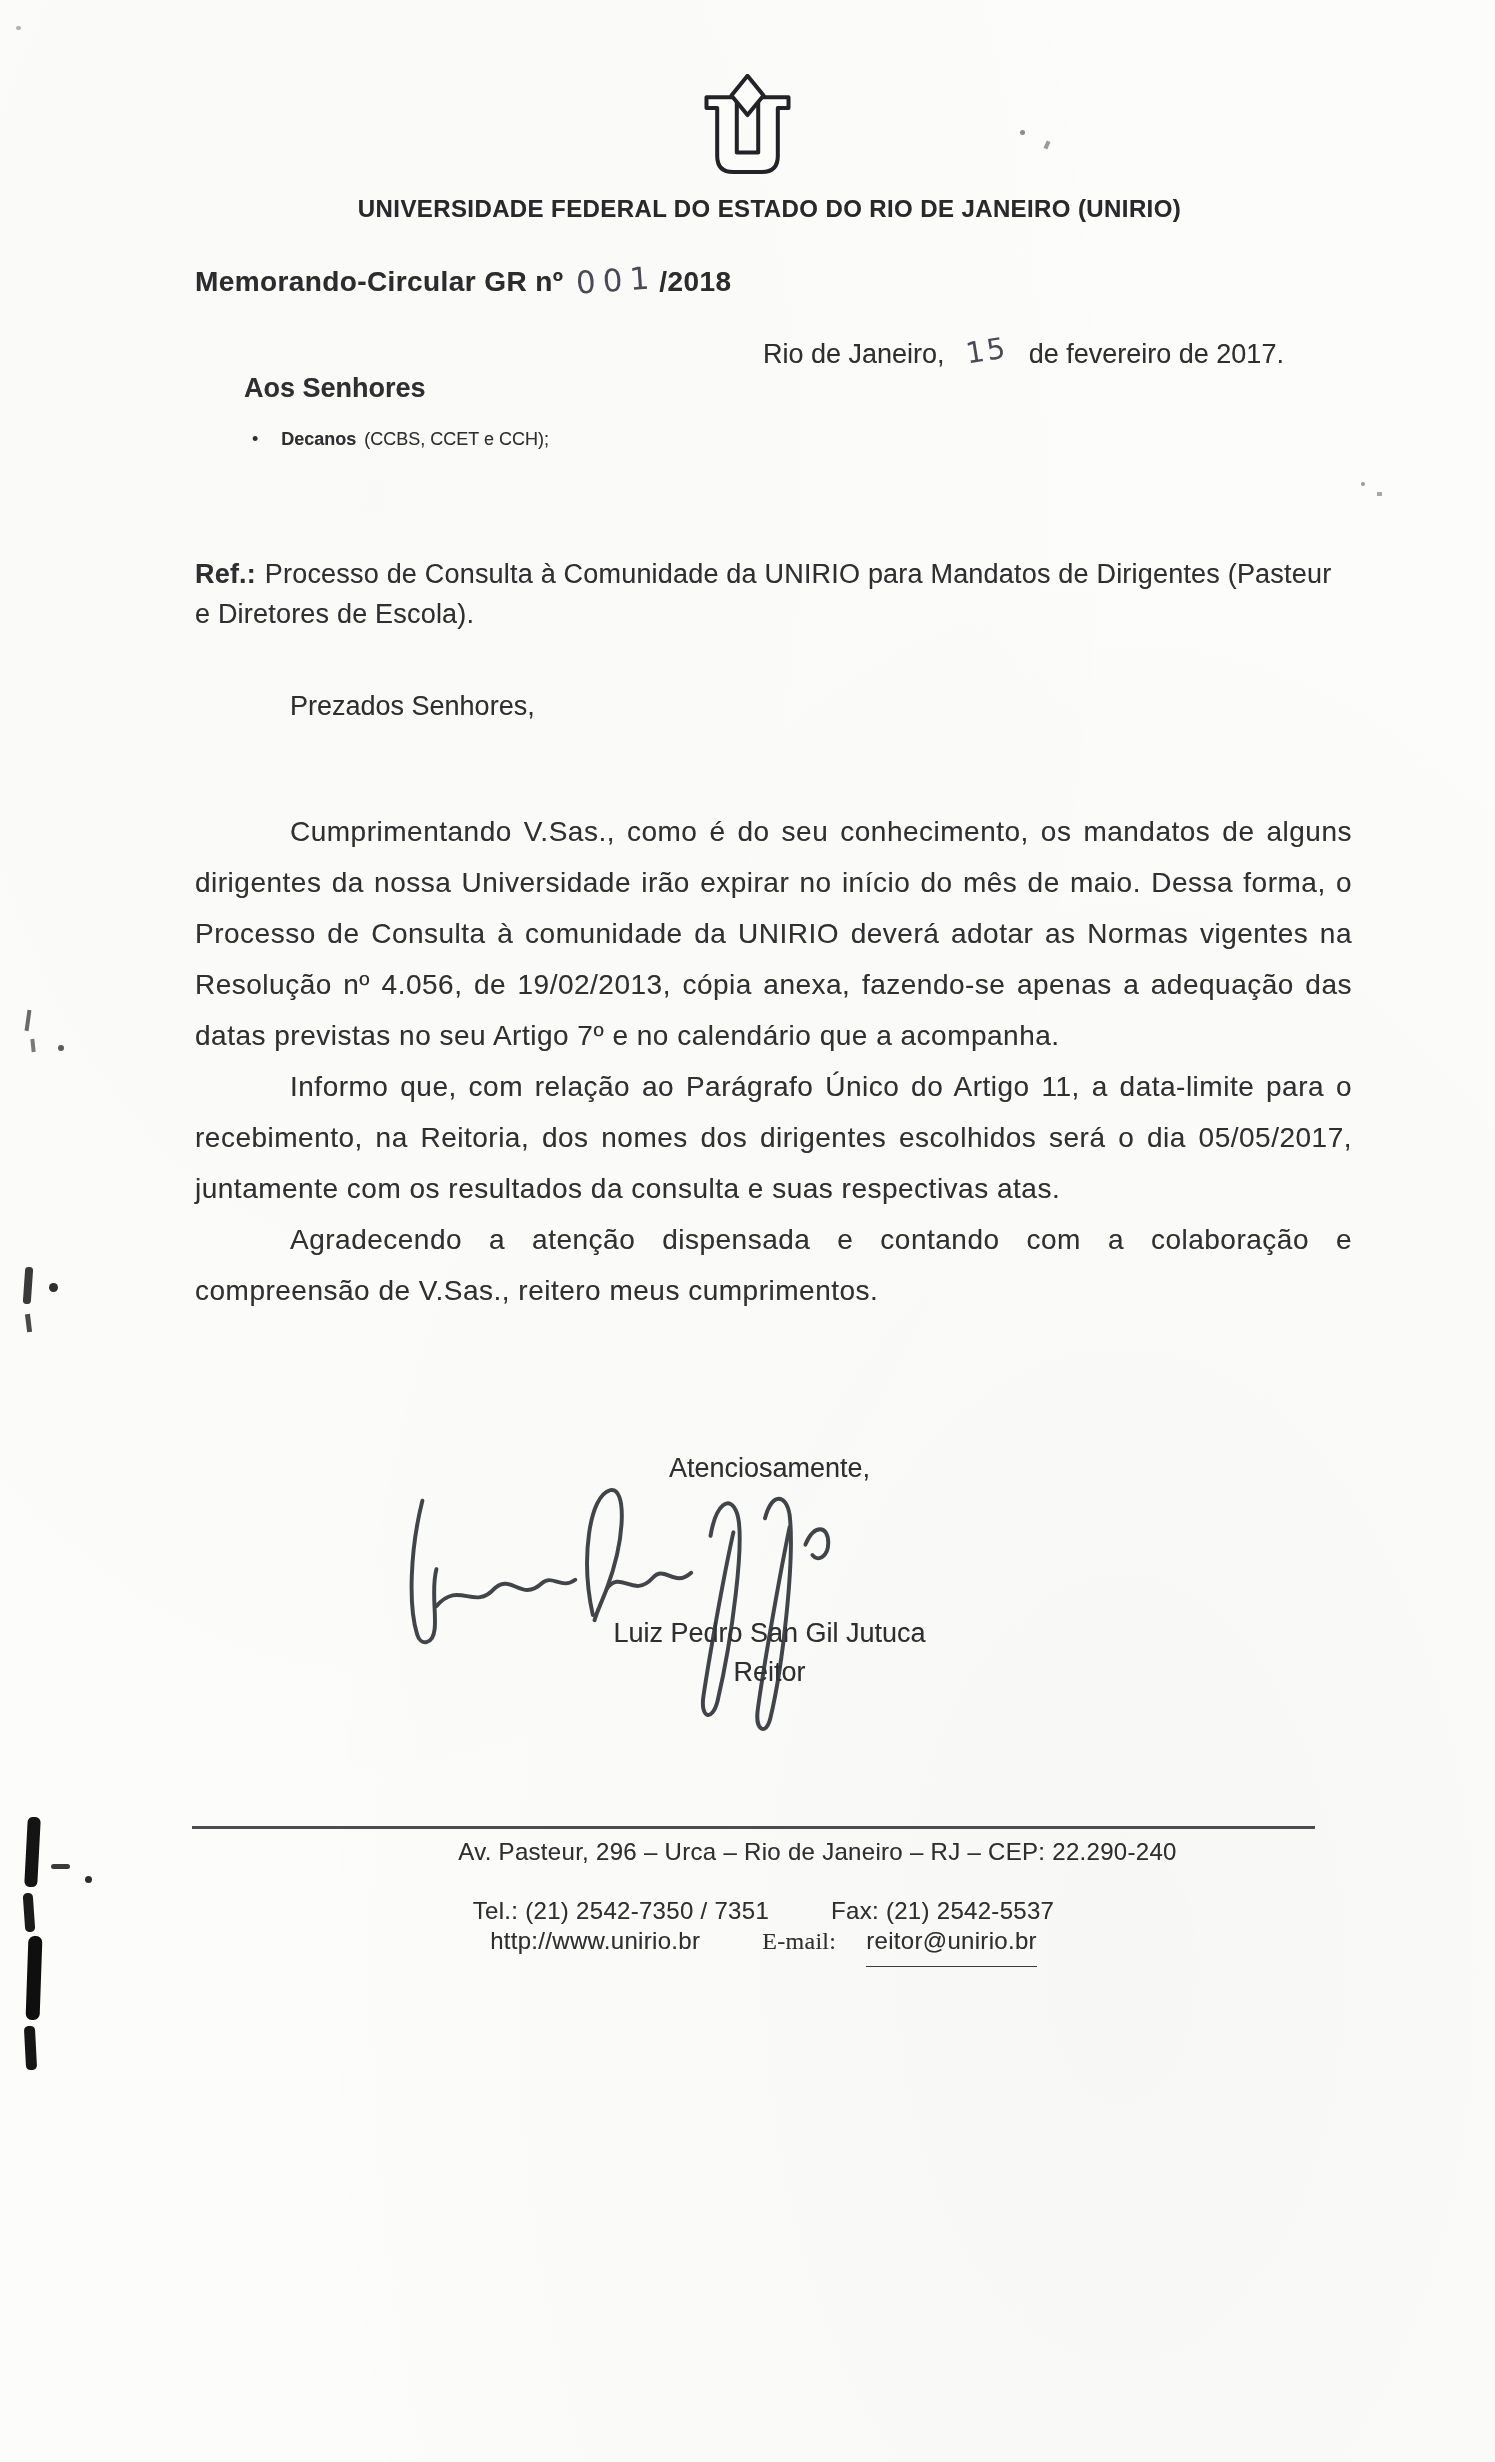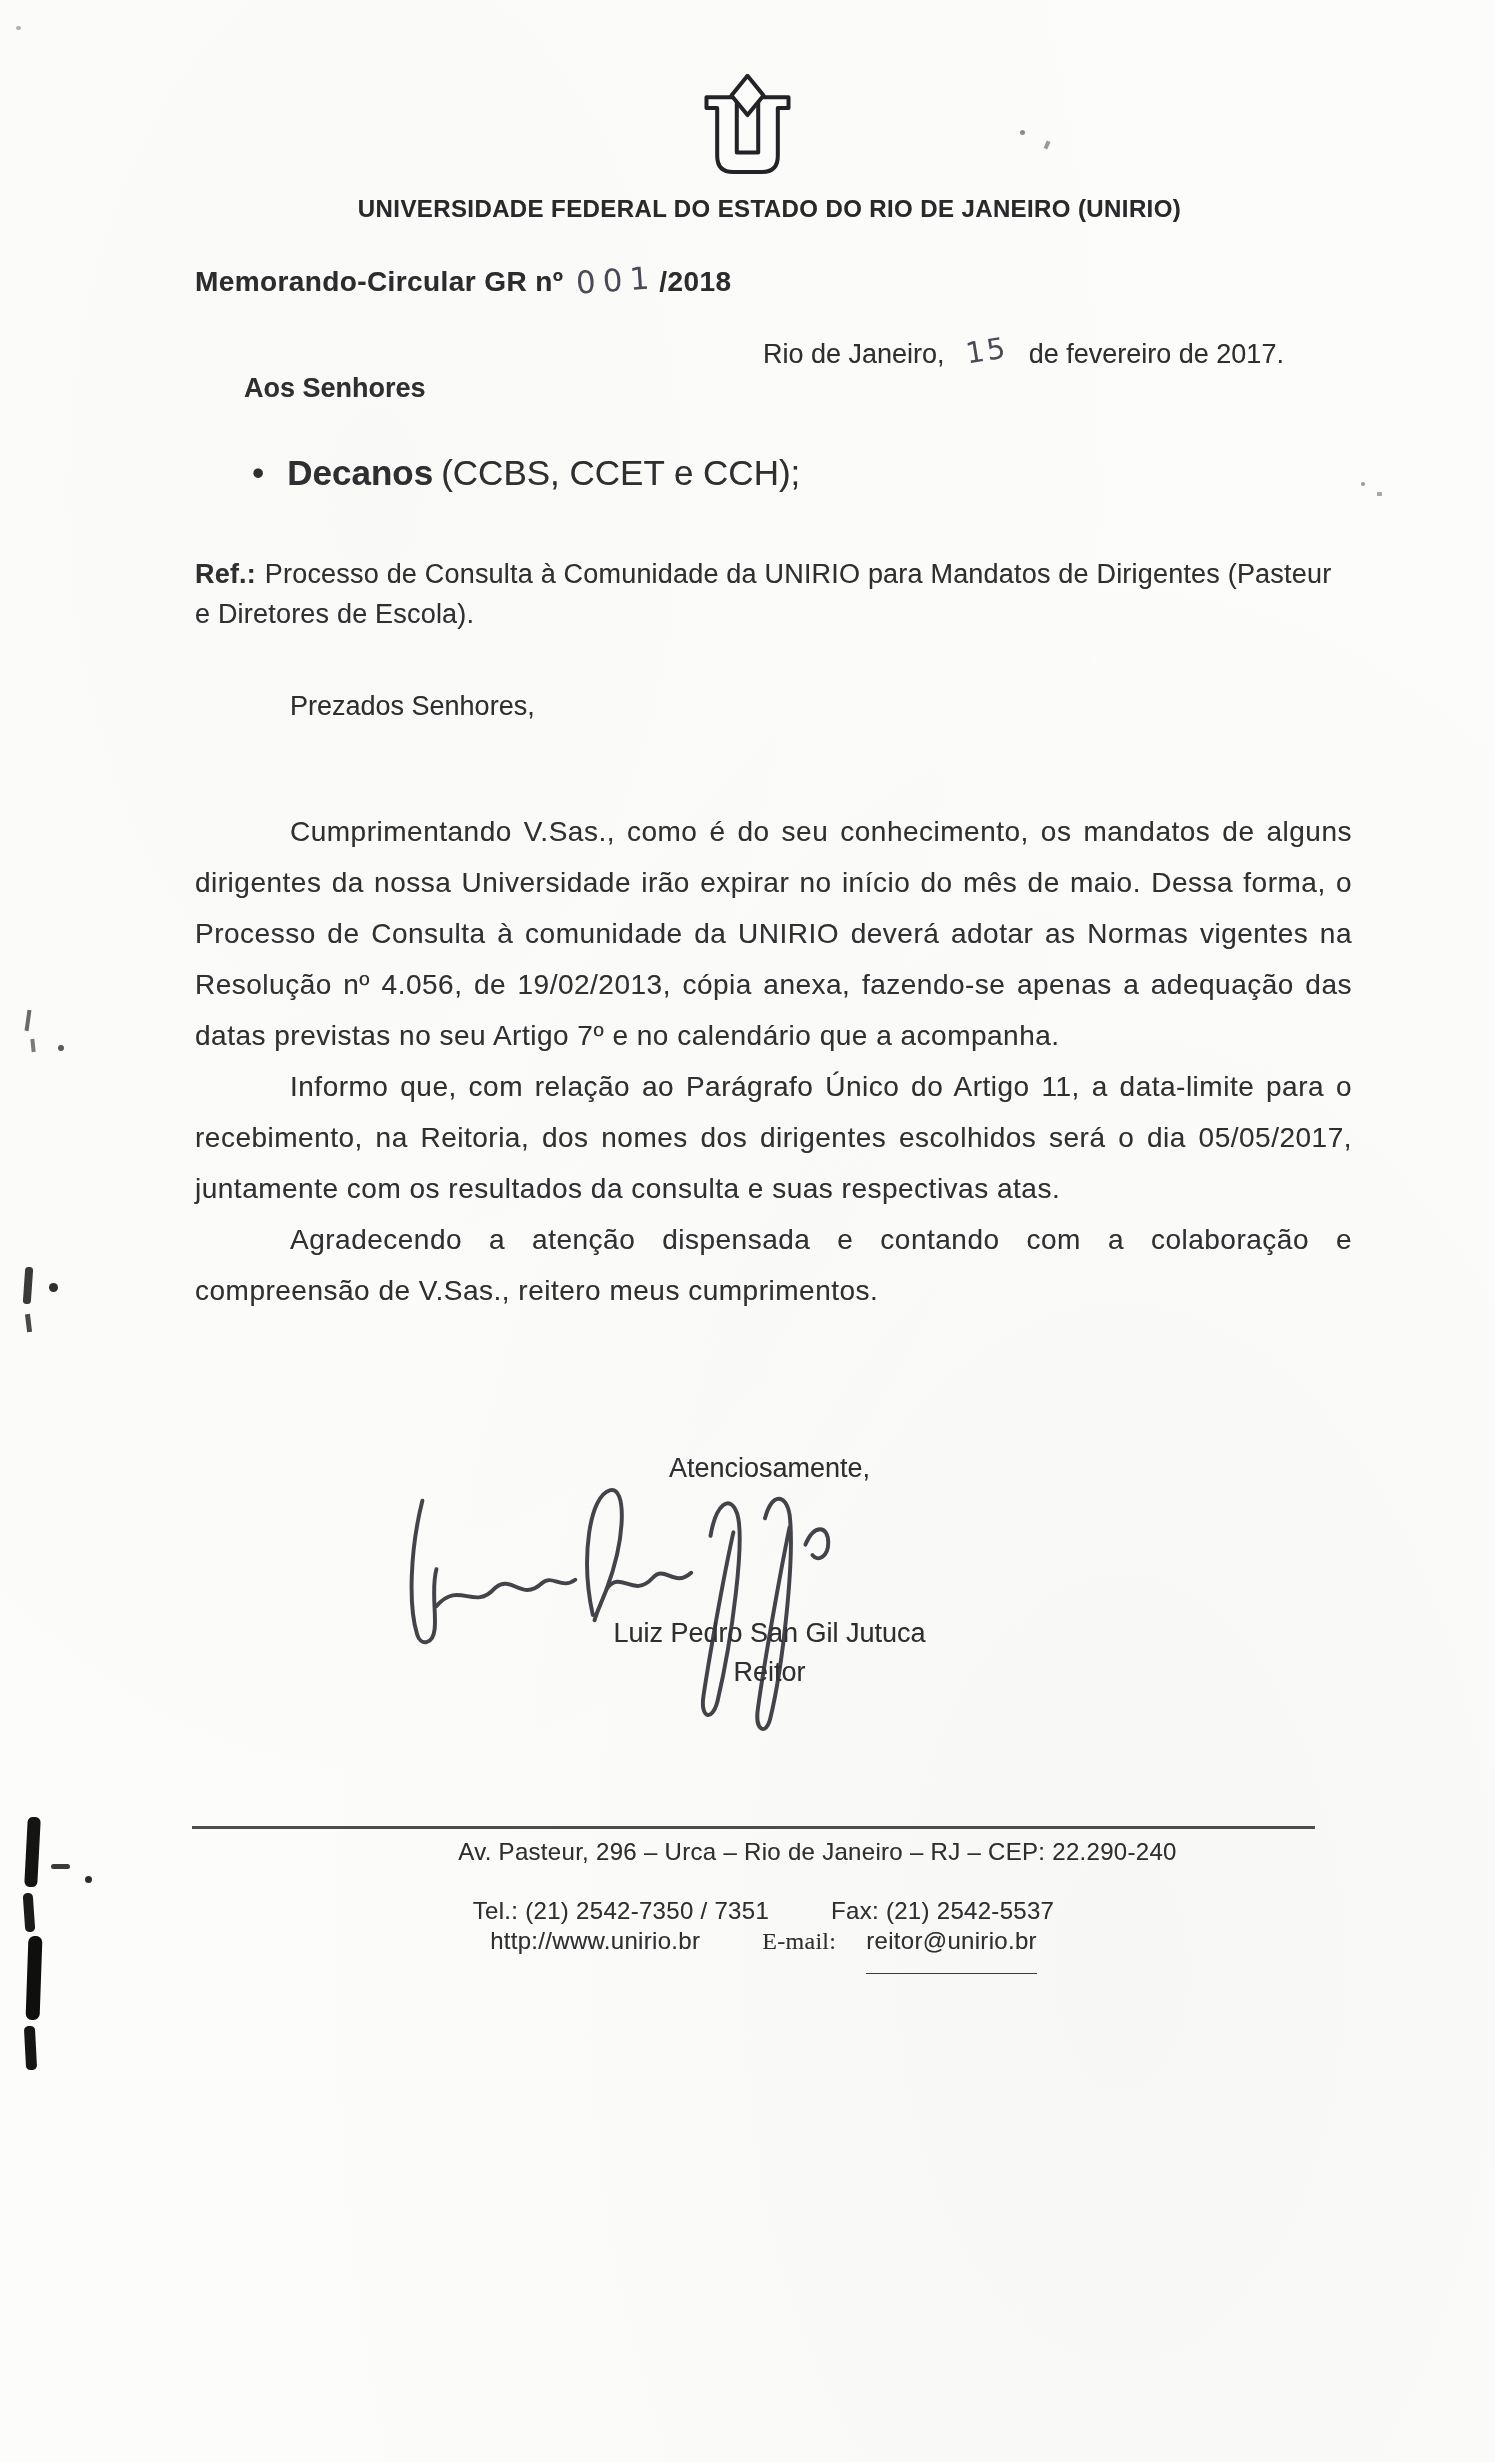--- a/index.html
+++ b/index.html
@@ -17,39 +17,39 @@
   .abs { position:absolute; }
   .center { left:0; width:100%; text-align:center;padding-left:44px; }
   .uni { top:195px; font-size:24px; font-weight:bold; letter-spacing:0.4px; color:#29292c; }
   .office { top:223px; font-size:18.5px; font-variant:small-caps; letter-spacing:1.3px; color:#3a3a3e; }
   .memo { left:195px; top:262px; font-size:28px; font-weight:bold; letter-spacing:0.4px; color:#2c2c2f; }
   .hand { font-family:"DejaVu Sans",sans-serif; font-weight:400; color:#4a4a55; text-shadow:none; }
   .hand-num { display:inline-block; font-size:31px; letter-spacing:7px; transform:rotate(-4deg); margin:0 3.5px 0 12.3px; }
   .hand-day { display:inline-block; font-size:29px; letter-spacing:2.6px; transform:rotate(-9deg) translateY(-2.6px); }
   .dateline { left:763px; top:336px; display:flex; align-items:baseline; gap:21px; font-size:27px; }
   .salutation { left:244px; top:373px; font-size:27px; font-weight:bold; }
-  .recipient { left:252px; top:453px; font-size:35px; }
+  .recipient { left:252px; top:429px; font-size:18px; }
   .bullet { display:inline-block; margin-right:23px; }
   .recipient-name { font-weight:bold; margin-right:8px; }
   .ref { left:195px; top:554px; width:1159px; font-size:27px; line-height:40px; letter-spacing:0.2px; }
   .ref-label { font-weight:bold; margin-right:8.8px; }
   .greeting { left:290px; top:691px; font-size:27px; }
   .body-block { left:195px; top:806px; width:1157px; }
   .body-block p { font-size:28px; line-height:51px; text-align:justify; text-indent:95px; letter-spacing:0.5px; color:#303032; }
   .closing { top:1453px; font-size:27px; }
   .sig-name { top:1618px; font-size:27px; z-index:1; }
   .sig-title { top:1657px; font-size:27px; z-index:1; }
   .sig-svg { left:396px; top:1474px; z-index:2; pointer-events:none; }
   .rule { left:192px; top:1826px; width:1123px; height:2.6px; background:#4d4d50; }
   .f-addr { top:1838px; font-size:24px; letter-spacing:0.3px;margin-left:48px; }
   .f-line { left:16px; width:100%; display:flex; justify-content:center; align-items:baseline; font-size:24px; letter-spacing:0.3px;margin-top:26px; }
   .f-phones { top:1871px; column-gap:62px; }
   .f-web { top:1901px; }
   .f-email-label { margin-left:62px;font-family:Liberation Serif, serif; }
-  .f-email { margin-left:30px; border-bottom:1.8px solid #3c3c40; padding-bottom:18px; }
+  .f-email { margin-left:30px; border-bottom:1.8px solid #3c3c40; padding-bottom:11px; }
   .artifact { position:absolute; background:#222; }
 </style>
 </head>
 <body>
 
 <div class="page">
 
   <svg class="abs" style="left:685px;top:74px" width="125" height="107" viewBox="0 0 140 120">
     <path d="M24,26 L58,26 L58,88 L82,88 L82,26 L116,26 L116,38 L104,38 L104,92 Q104,110 86,110 L54,110 Q36,110 36,92 L36,38 L24,38 Z" fill="#fcfcfa" stroke="#232327" stroke-width="4.5" stroke-linejoin="round"></path>
     <polygon points="70,2 88,24 70,46 52,24" fill="#fcfcfa" stroke="#232327" stroke-width="4.5" stroke-linejoin="round"></polygon>

